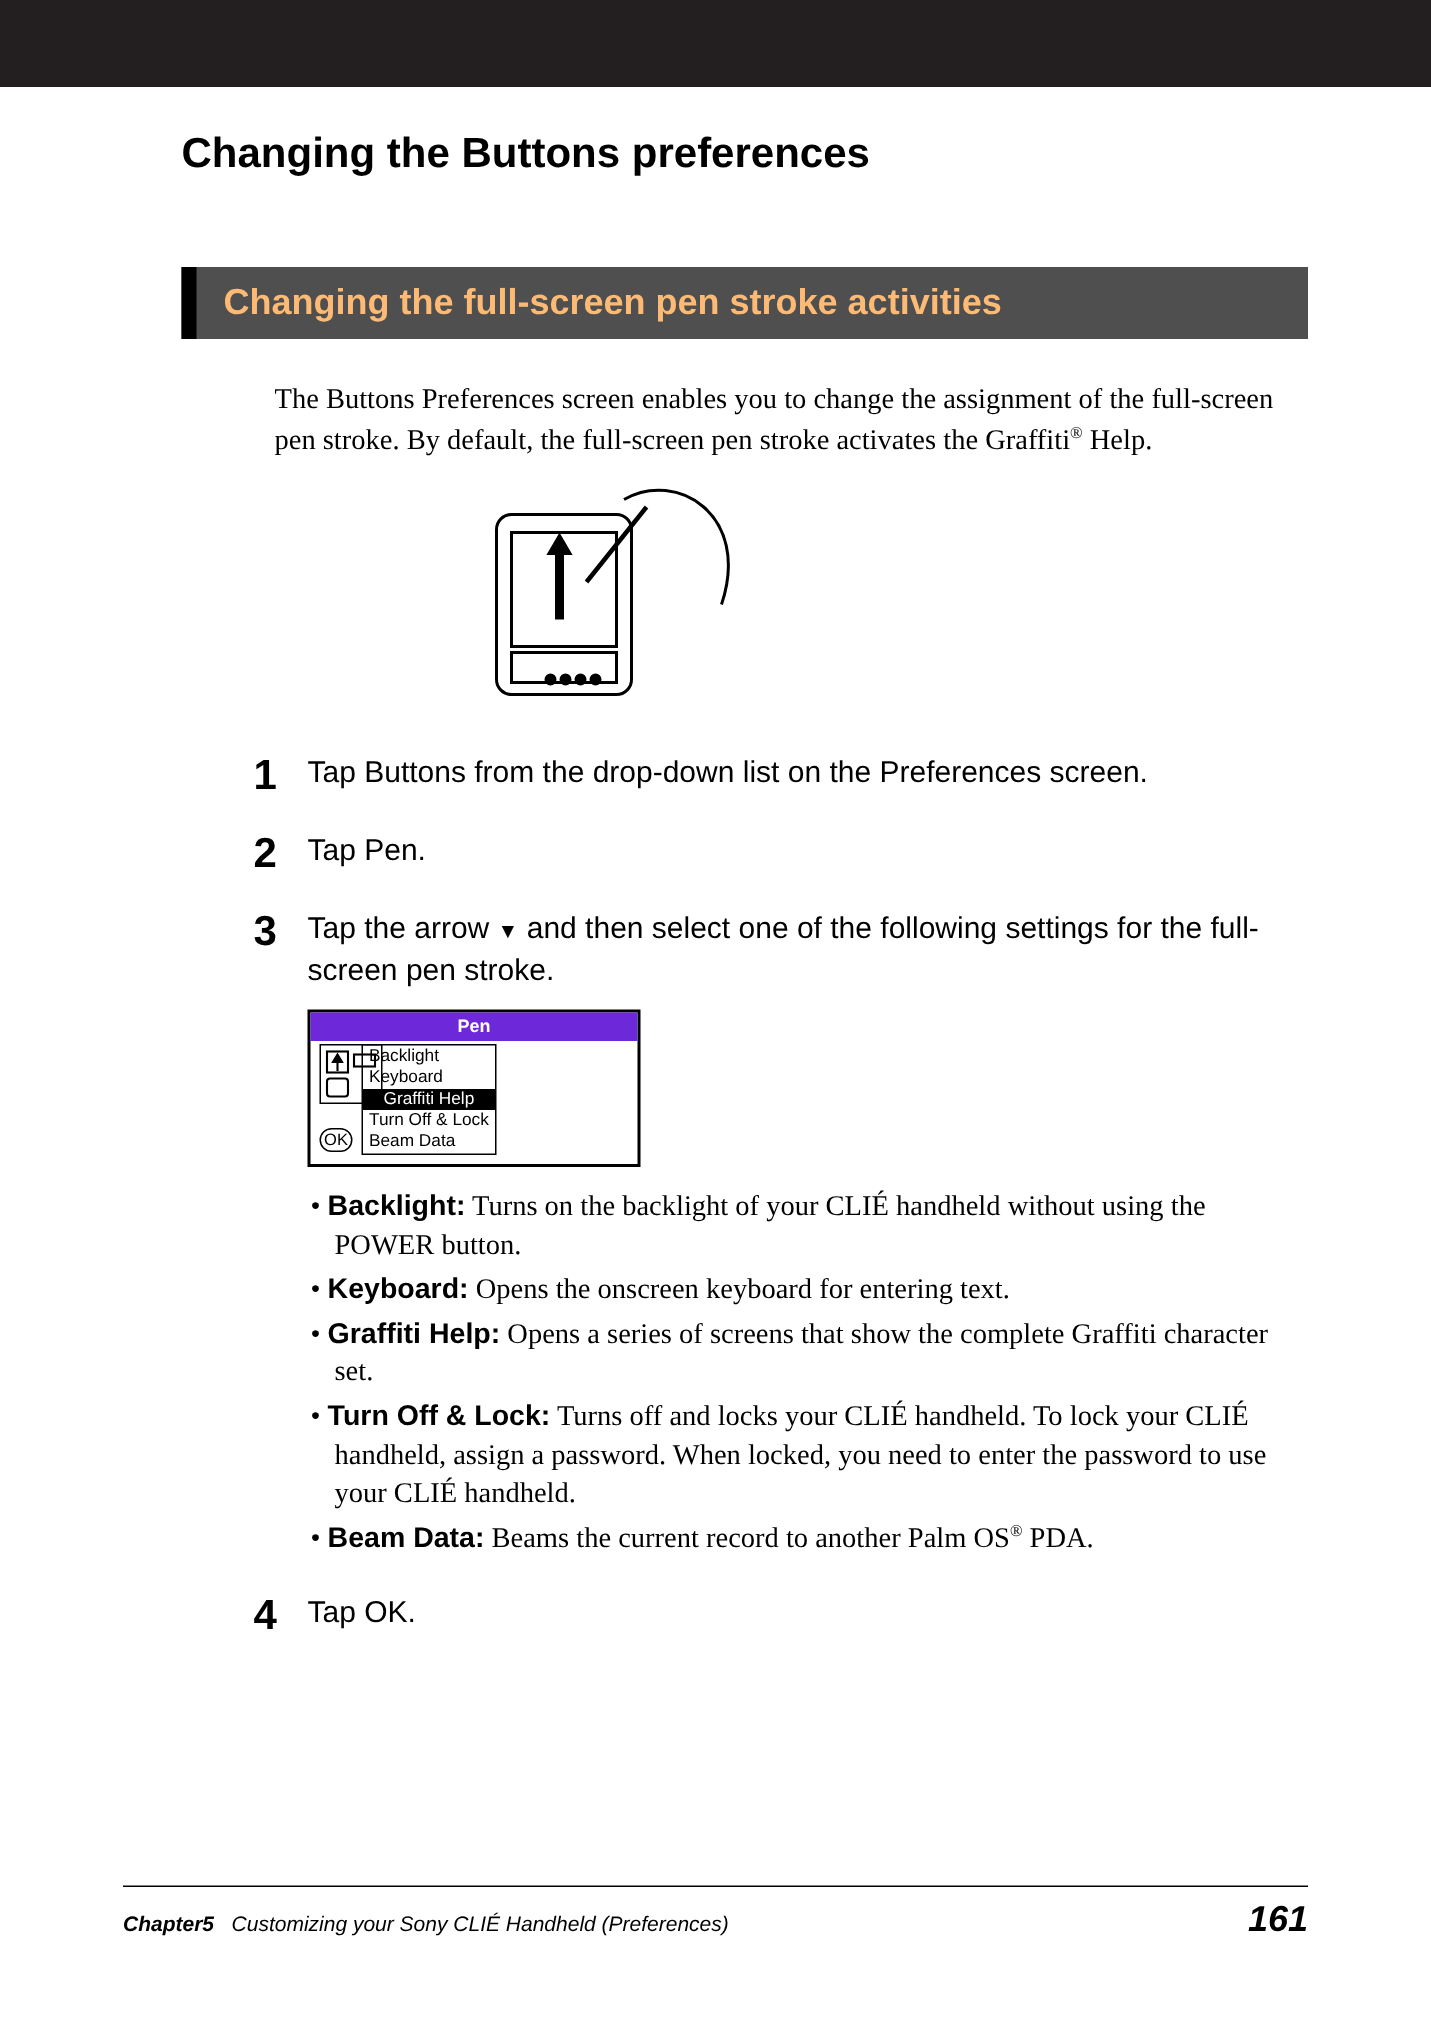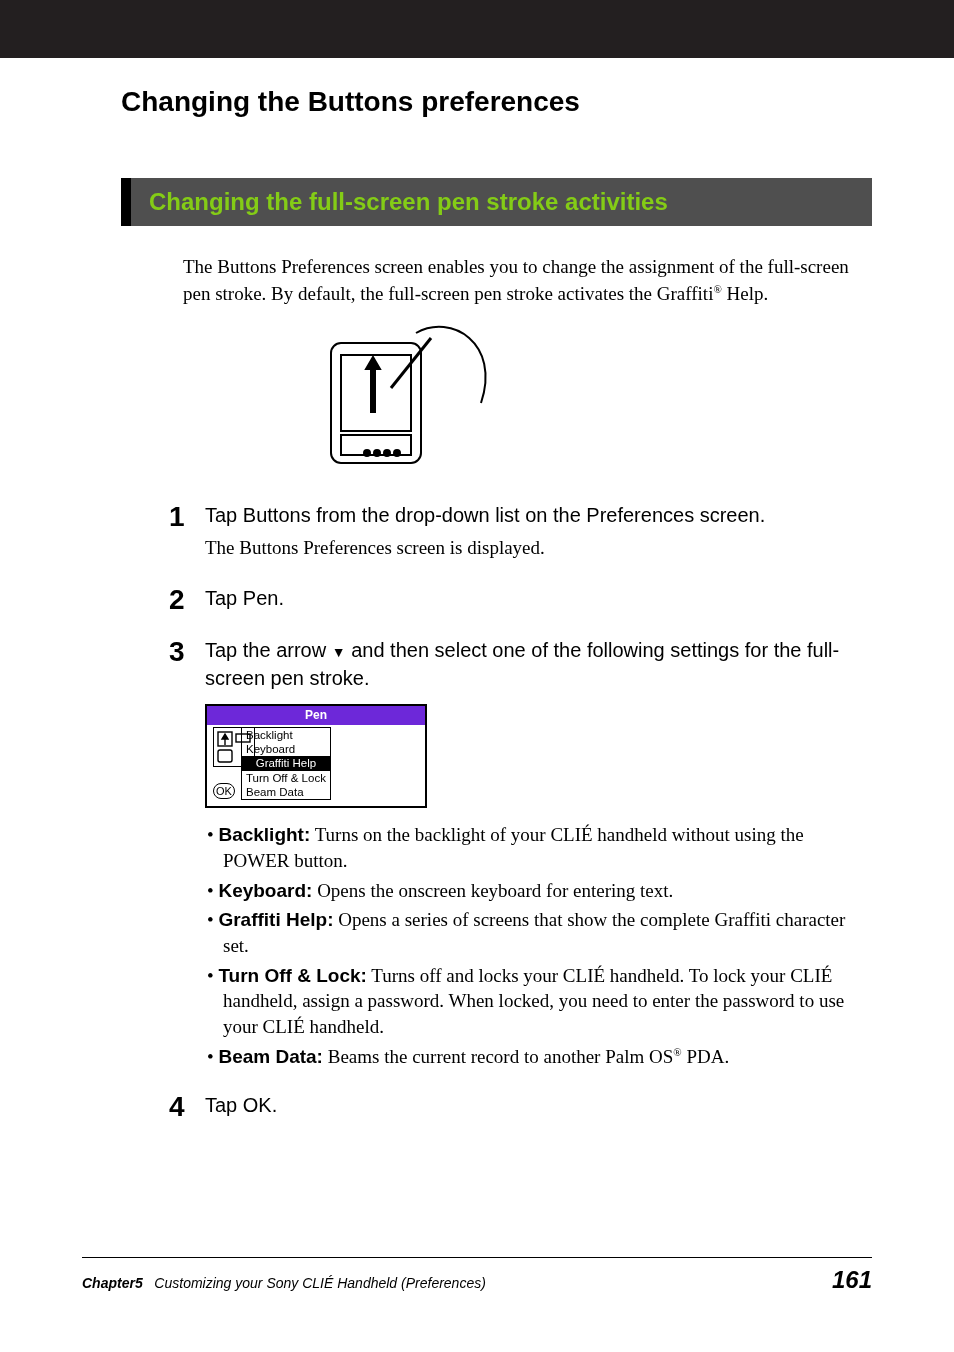--- a/index.html
+++ b/index.html
@@ -22,21 +22,21 @@
   }
   .section-title {
     font-family: Arial, Helvetica, sans-serif;
     font-weight: bold;
     font-size: 28px;
     margin-bottom: 60px;
   }
   .subsection-bar {
     background: #4f4f4f;
     border-left: 10px solid #000000;
-    color: #84cc16;
+    color: #fdba74;
     font-family: Arial, Helvetica, sans-serif;
     font-weight: bold;
     font-size: 24px;
     padding: 10px 18px;
     margin-bottom: 28px;
   }
   .intro-para {
     font-size: 19px;
     line-height: 1.4;
     padding-left: 62px;
@@ -226,21 +226,20 @@
       </svg>
     </div>
   </div>
 
   <div class="steps">
 
     <div class="step">
       <div class="step-num">1</div>
       <div class="step-body">
         <div class="step-head">Tap Buttons from the drop-down list on the Preferences screen.</div>
-        <div class="step-sub">The Buttons Preferences screen is displayed.</div>
       </div>
     </div>
 
     <div class="step">
       <div class="step-num">2</div>
       <div class="step-body">
         <div class="step-head">Tap Pen.</div>
       </div>
     </div>
 

